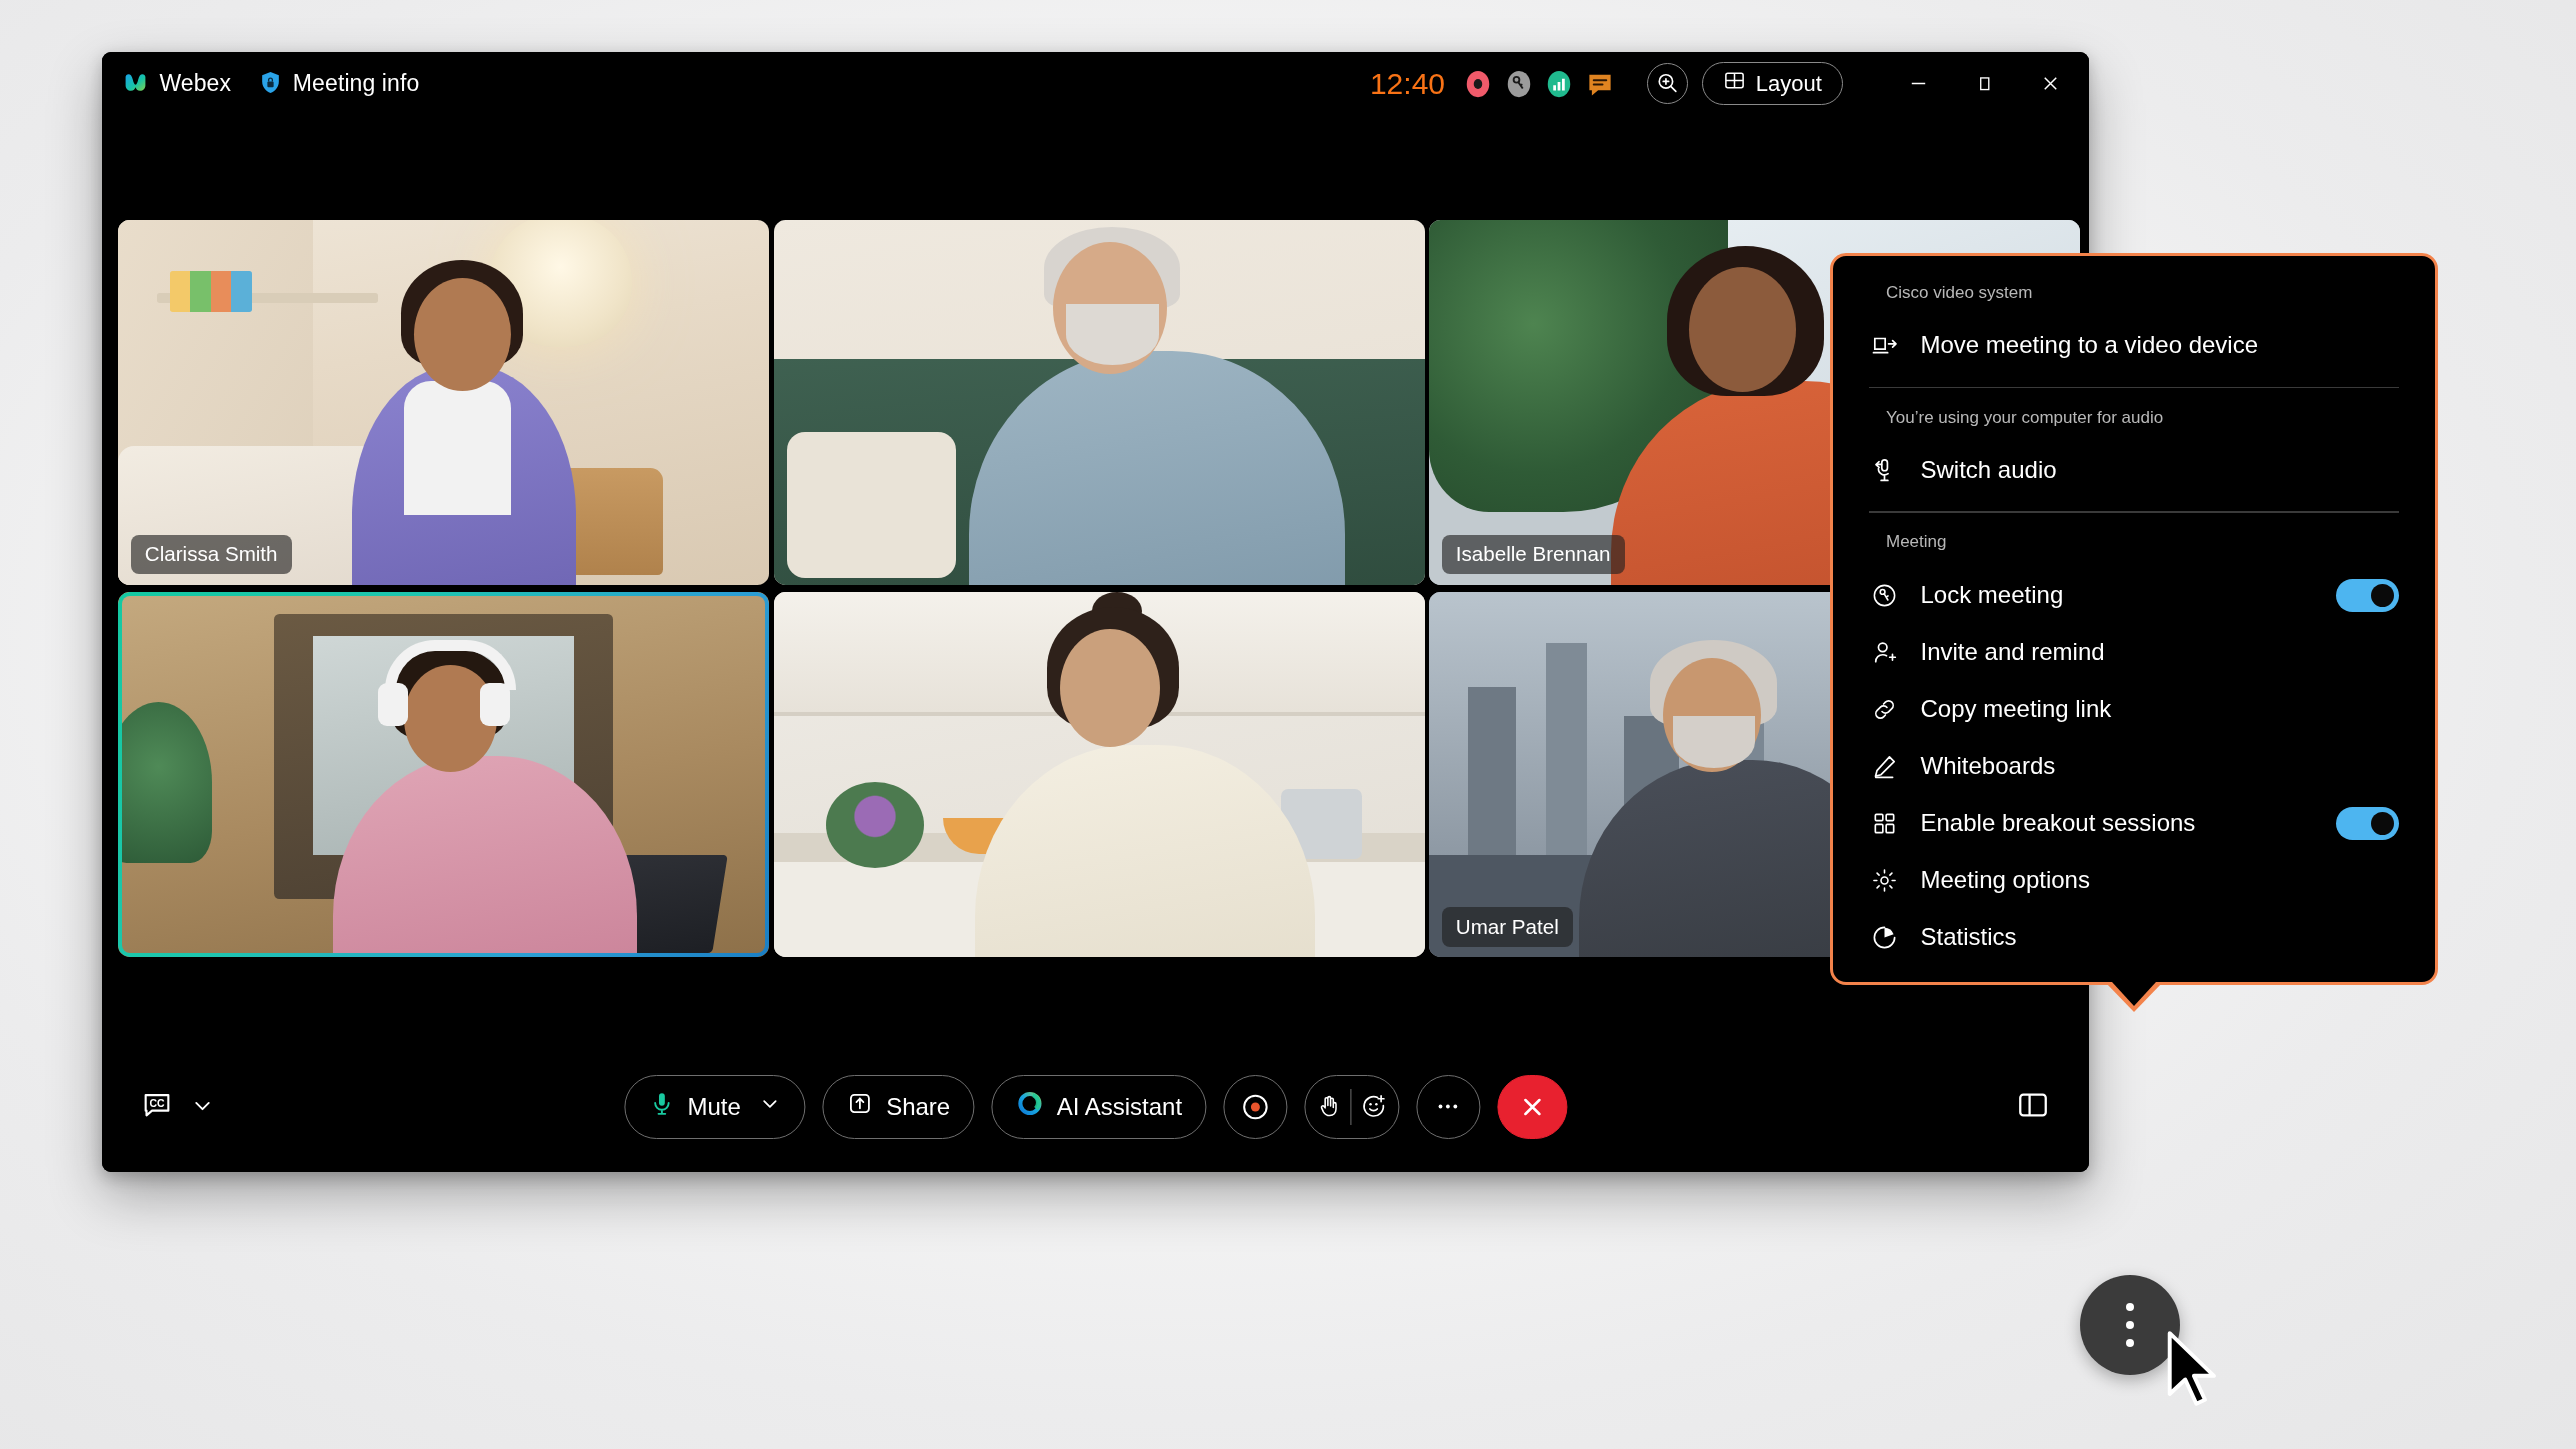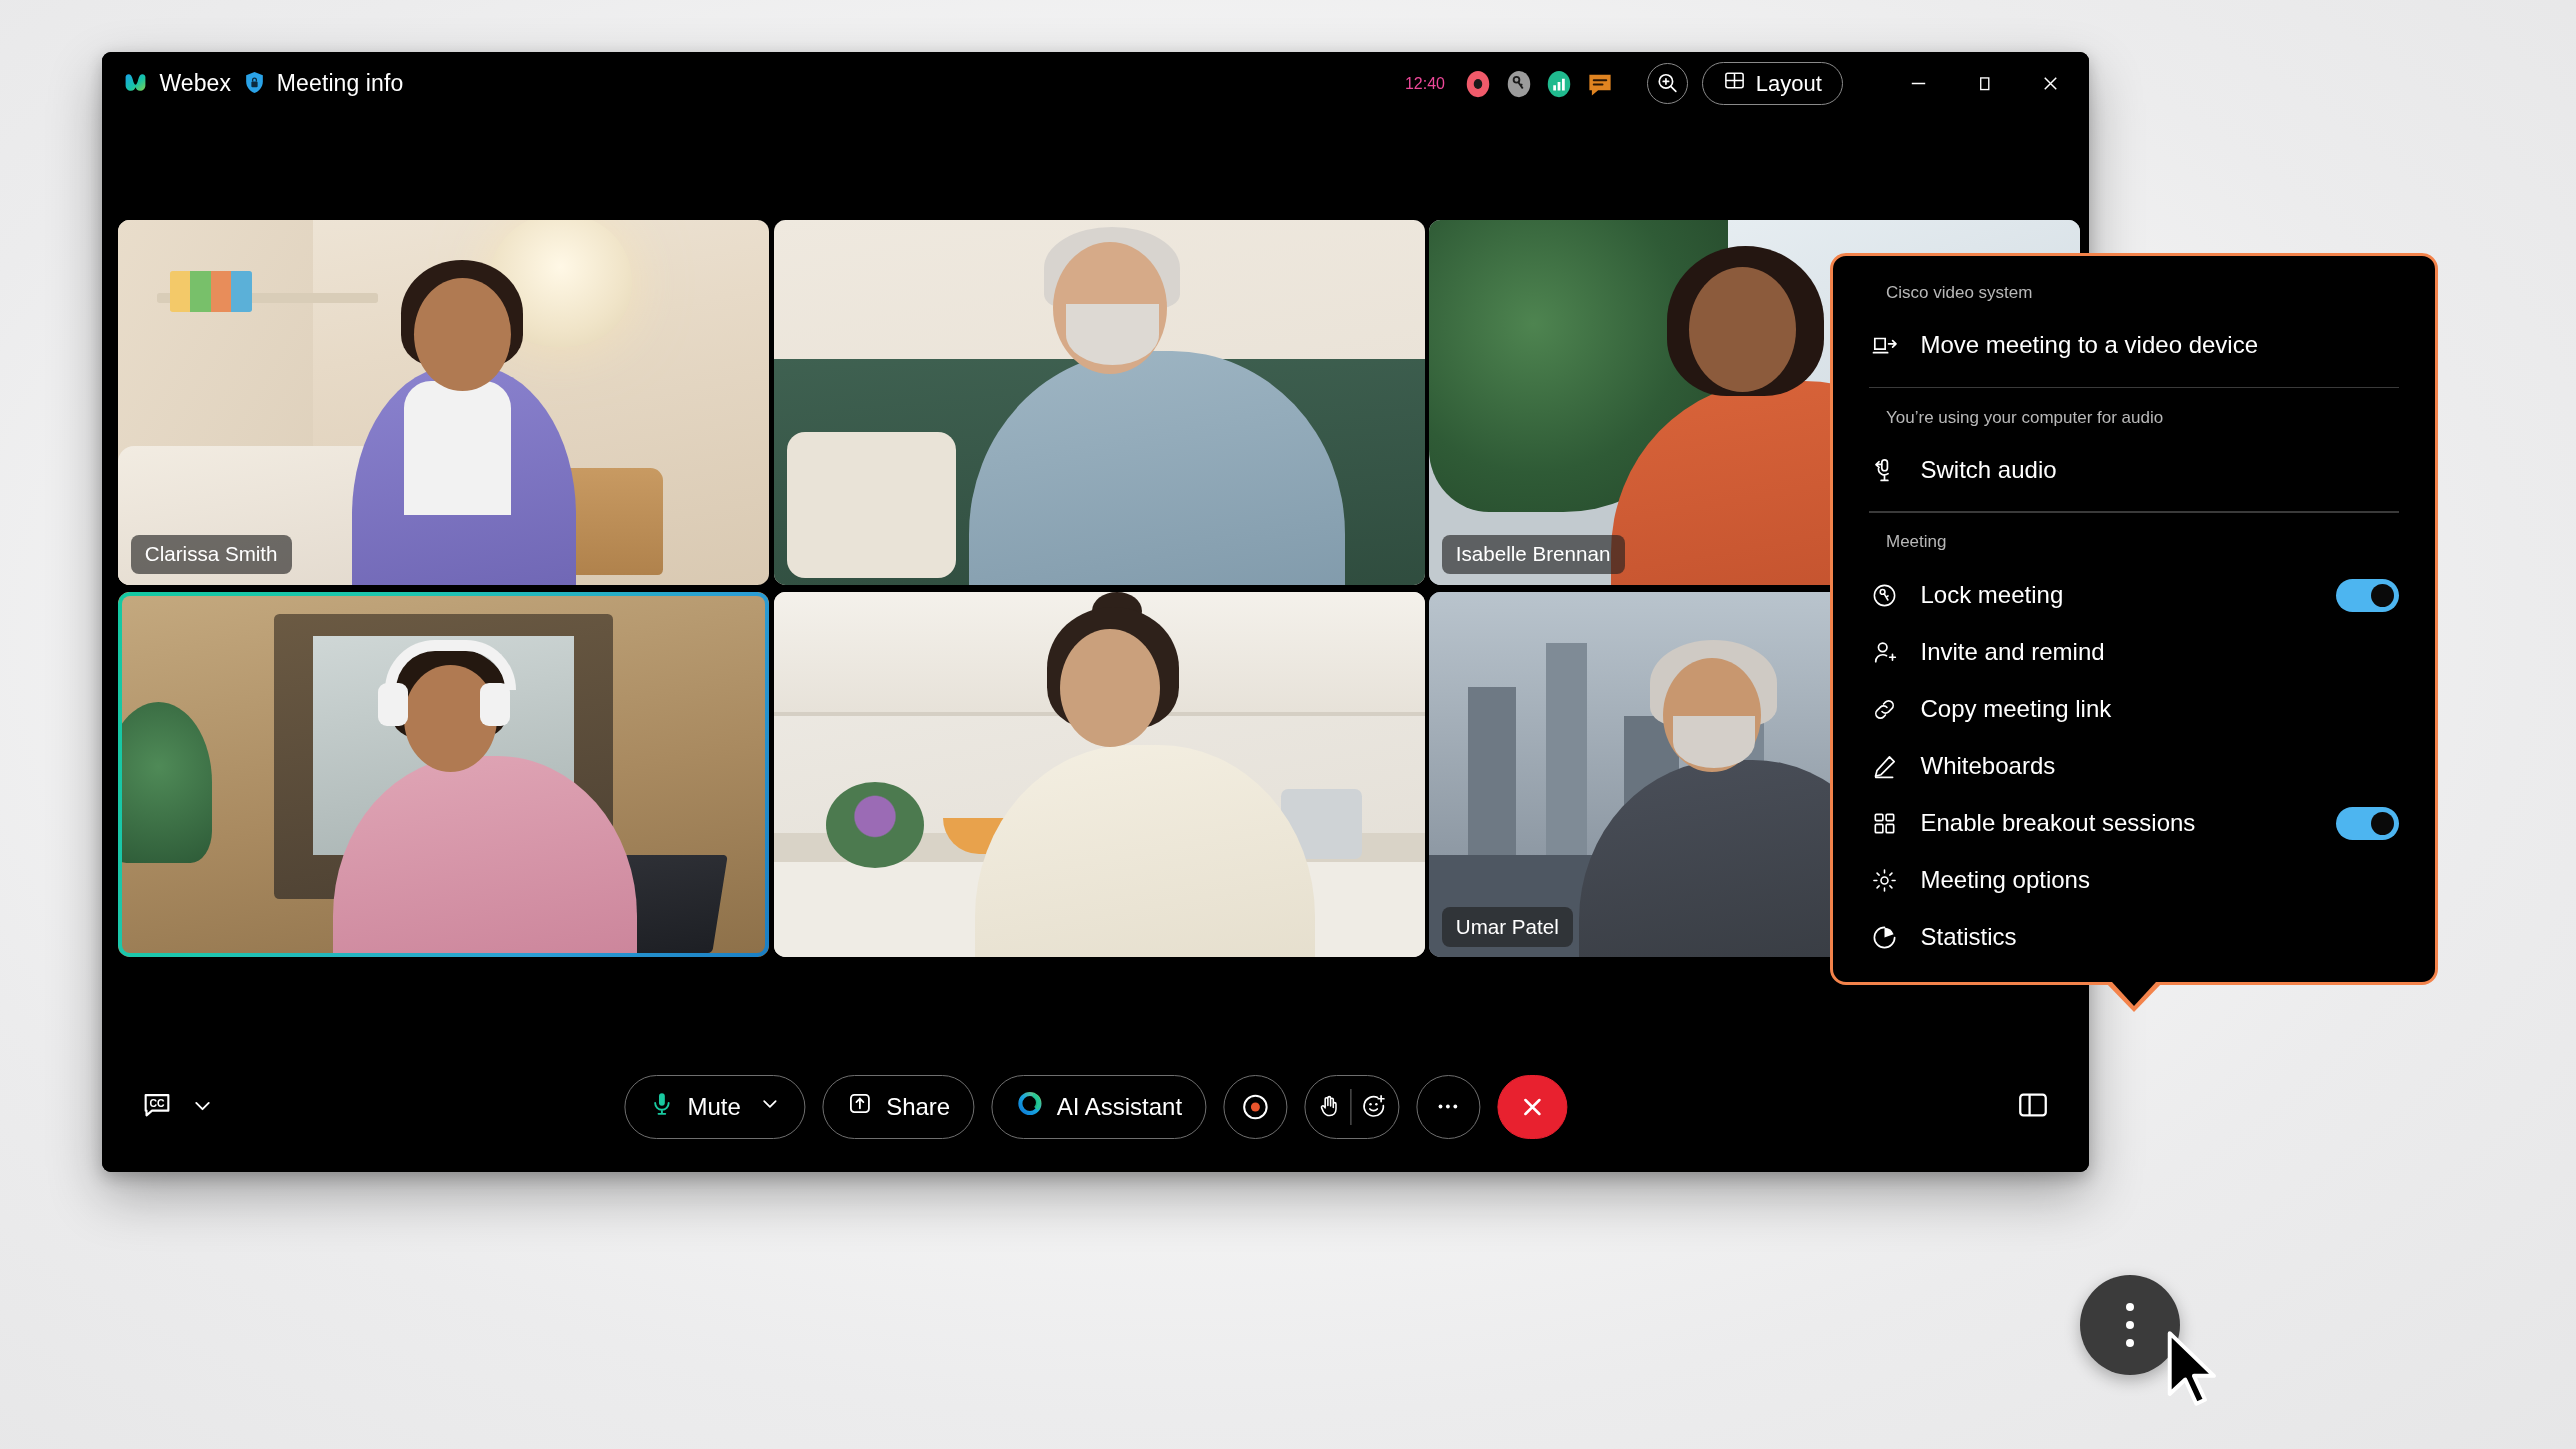--- a/index.html
+++ b/index.html
@@ -24,29 +24,29 @@
     overflow: hidden;
   }
 
   
   .titlebar {
     position: absolute; left: 0; top: 0;
     width: 100%; height: 63px;
     background: #000;
     display: flex; align-items: center;
   }
-  .tb-left { display: flex; align-items: center; padding-left: 19.7px; gap: 11px; }
+  .tb-left { display: flex; align-items: center; padding-left: 19.7px; gap: 27px; }
   .tb-app { display: flex; align-items: center; gap: 10.7px; }
   .tb-app-label, .tb-info-label {
     color: #ffffff; font-size: 23px; letter-spacing: 0.1px;
   }
   .tb-info { display: flex; align-items: center; gap: 9.8px; }
   .tb-spacer { flex: 1; }
   .tb-right { display: flex; align-items: center; gap: 0px; padding-right: 5.4px; }
-  .tb-time { color: #ec4899; font-size: 16px; margin-right: 18px; }
+  .tb-time { color: #f97316; font-size: 30px; margin-right: 18px; }
   .status-icons { display: flex; align-items: center; gap: 10.7px; margin-right: 32px; }
   .st-ic { width: 30px; height: 30px; display: block; }
   .zoom-btn {
     width: 41px; height: 41px; border-radius: 50%;
     border: 1.3px solid #8a8a8a;
     display: flex; align-items: center; justify-content: center;
     margin-right: 14.3px;
   }
   .layout-btn {
     height: 43px; border-radius: 21.5px;

